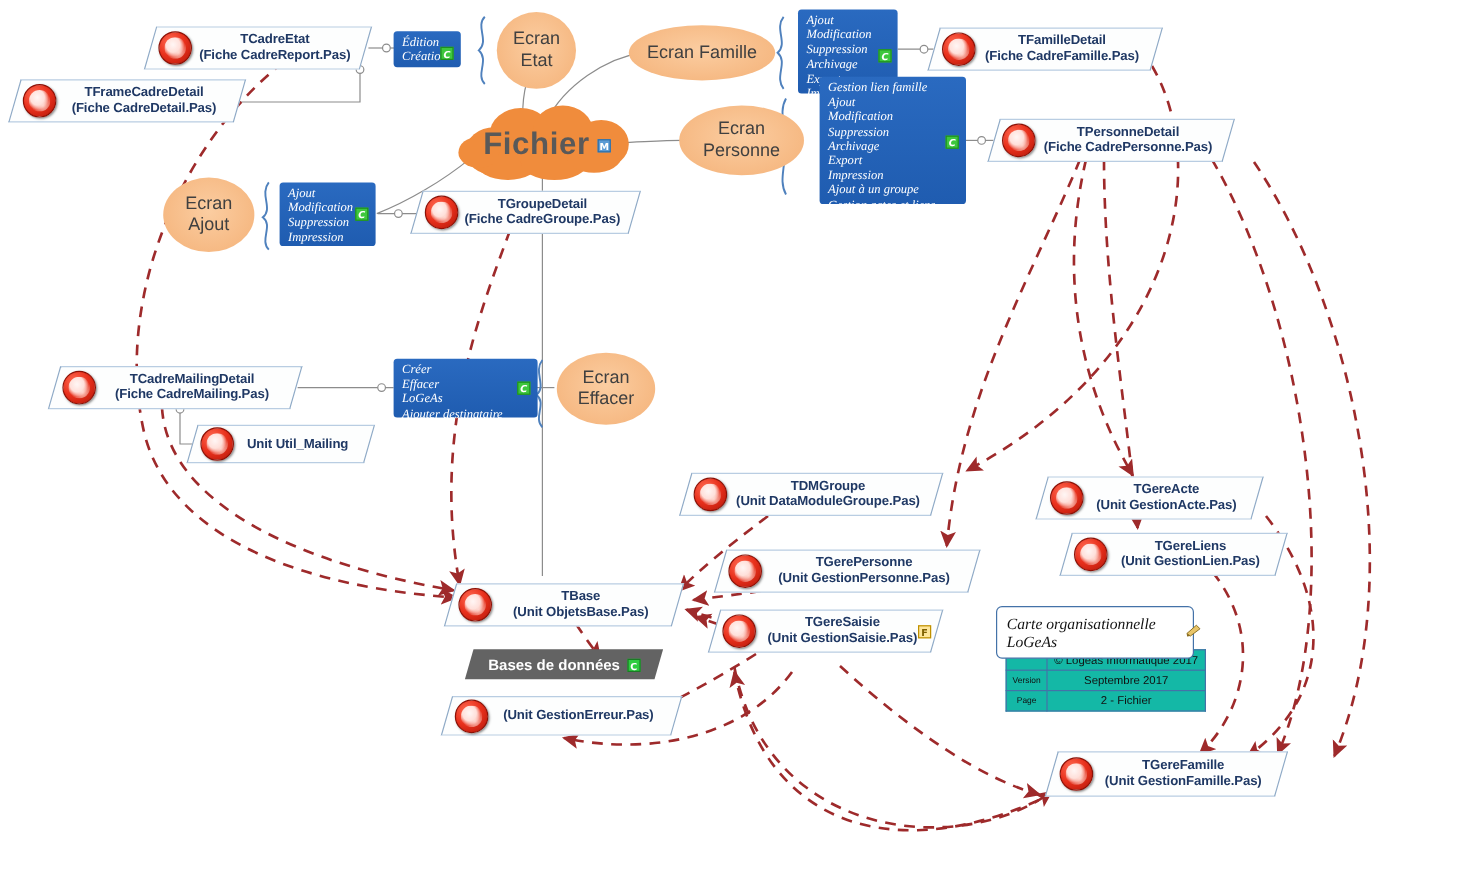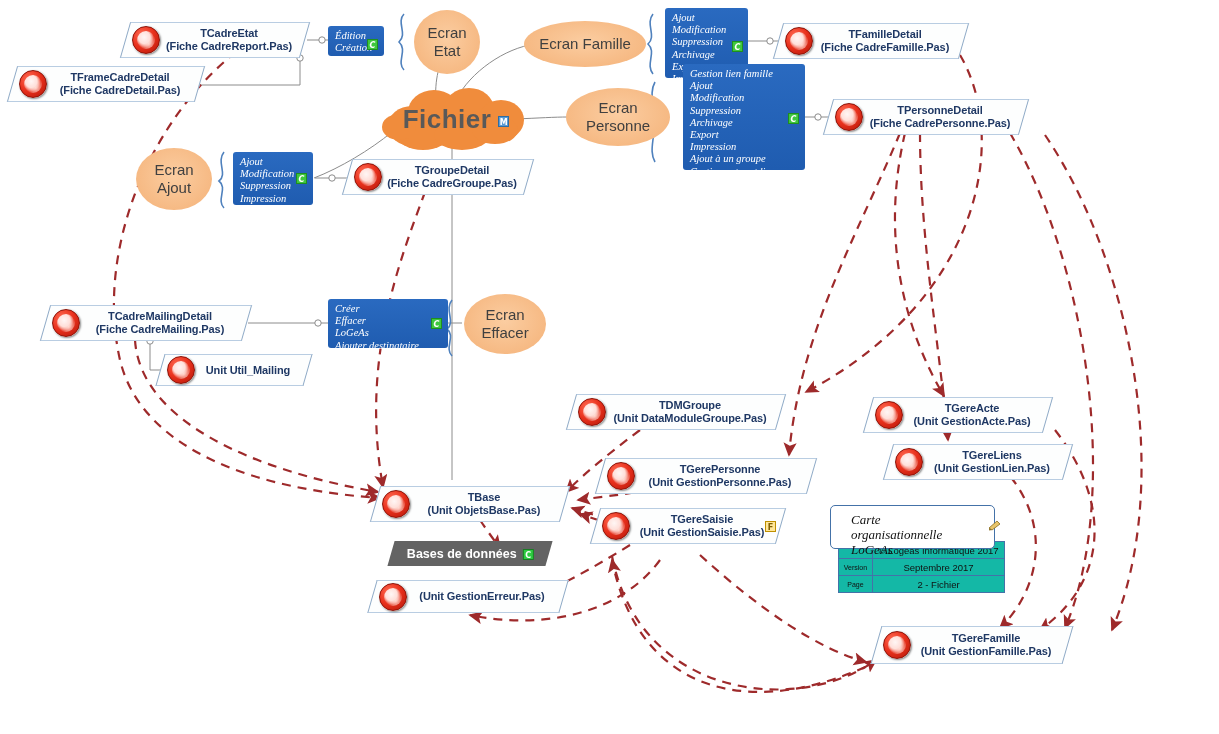--- a/index.html
+++ b/index.html
@@ -138,21 +138,21 @@
     position:absolute;left:0;top:0;
     width:165px;height:44px;
     box-sizing:border-box;
     border:1.5px solid #4472a8;
     border-radius:5px;
     background:#ffffff;
     font-family:"Liberation Serif", serif;
     font-style:italic;
     font-size:13px;line-height:15px;
     color:#111;
-    padding:6px 22px 0 20px;
+    padding:6px 22px 0 8px;
     z-index:3;
   }
   .card .pen{
     position:absolute;right:6px;top:14px;width:14px;height:12px;z-index:4;
   }
   .card table{
     position:absolute;left:8px;top:36px;
     border-collapse:collapse;
     background:#14b8a6;
     font-size:9.5px;color:#111;

